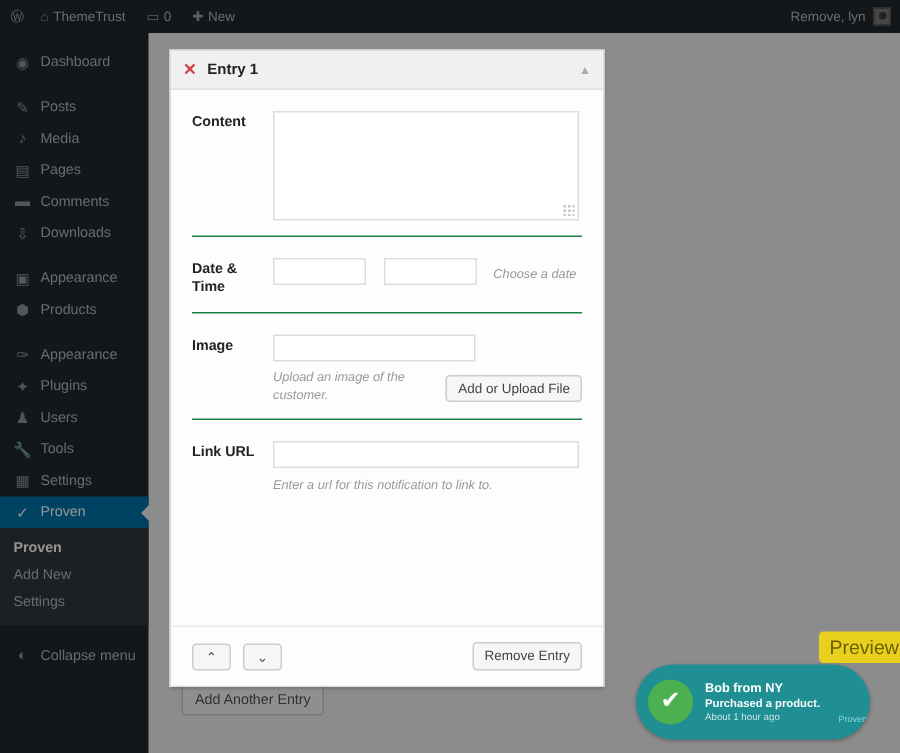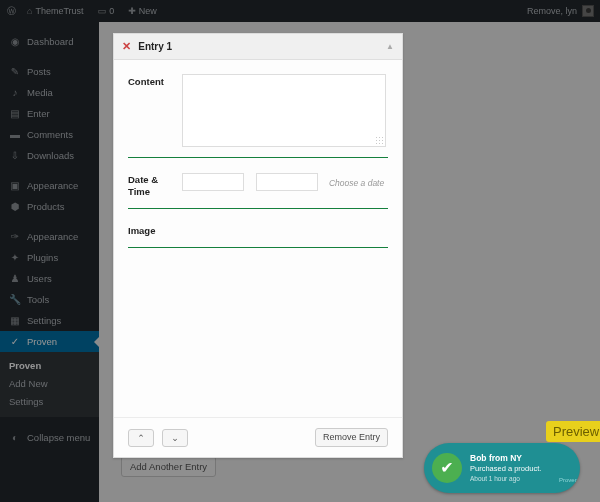--- a/index.html
+++ b/index.html
@@ -147,21 +147,21 @@
     display: flex; align-items: center; padding-left: 8px;
     box-shadow: 0 1px 3px rgba(0,0,0,.3); overflow: hidden;
   }
   #notif .check {
     width: 30px; height: 30px; border-radius: 50%; background: #4caf50;
     flex: none; display: flex; align-items: center; justify-content: center;
     color: #fff; font-size: 16px; line-height: 1;
   }
   #notif .ntext { margin-left: 8px; color: #fff; position: relative; flex: 1; padding-right: 6px; }
   #notif .nname { font-size: 8.5px; font-weight: bold; line-height: 11px; }
-  #notif .nmsg { font-size: 7.5px; line-height: 10px; opacity: .96; }
+  #notif .nmsg { font-size: 7.5px; line-height: 10px; opacity: .96; font-weight: bold; }
   #notif .ntime { font-size: 6.5px; line-height: 9px; opacity: .75; }
   #notif .nbrand {
     position: absolute; right: 2px; bottom: 0; font-size: 6px;
     color: #9fe0e2; opacity: .85;
   }
 </style>
 </head>
 <body>
 
 <div id="root">
@@ -201,21 +201,21 @@
     <div class="menu-item">
       <span class="mi-icon">✎</span>
       <span>Posts</span>
     </div>
     <div class="menu-item">
       <span class="mi-icon">♪</span>
       <span>Media</span>
     </div>
     <div class="menu-item">
       <span class="mi-icon">▤</span>
-      <span>Enter</span>
+      <span>Pages</span>
     </div>
     <div class="menu-item">
       <span class="mi-icon">▬</span>
       <span>Comments</span>
     </div>
     <div class="menu-item">
       <span class="mi-icon">⇩</span>
       <span>Downloads</span>
     </div>
 
@@ -299,22 +299,36 @@
         <div class="field-label">Date &amp; Time</div>
         <div class="field-ctl">
           <span class="inp inp-date"></span>
           <span class="inp inp-time"></span>
           <span class="hint hint-inline">Choose a date</span>
         </div>
       </div>
 
       <div class="field-row">
         <div class="field-label">Image</div>
+        <div class="field-ctl">
+          <span class="inp inp-image"></span>
+          <div class="hint" style="width:120px;margin-top:4px;">Upload an image of the customer.</div>
+          <div class="upload-wrap">
+            <span class="btn">Add or Upload File</span>
+          </div>
+        </div>
       </div>
 
+      <div class="field-row last">
+        <div class="field-label">Link URL</div>
+        <div class="field-ctl">
+          <span class="inp inp-url"></span>
+          <div class="hint" style="margin-top:5px;">Enter a url for this notification to link to.</div>
+        </div>
+      </div>
     </div>
 
     <div class="panel-foot">
       <span class="arrow-btn">⌃</span>
       <span class="arrow-btn">⌄</span>
       <span class="btn remove-btn">Remove Entry</span>
     </div>
   </div>
 
   <div id="preview-badge">Preview</div>

